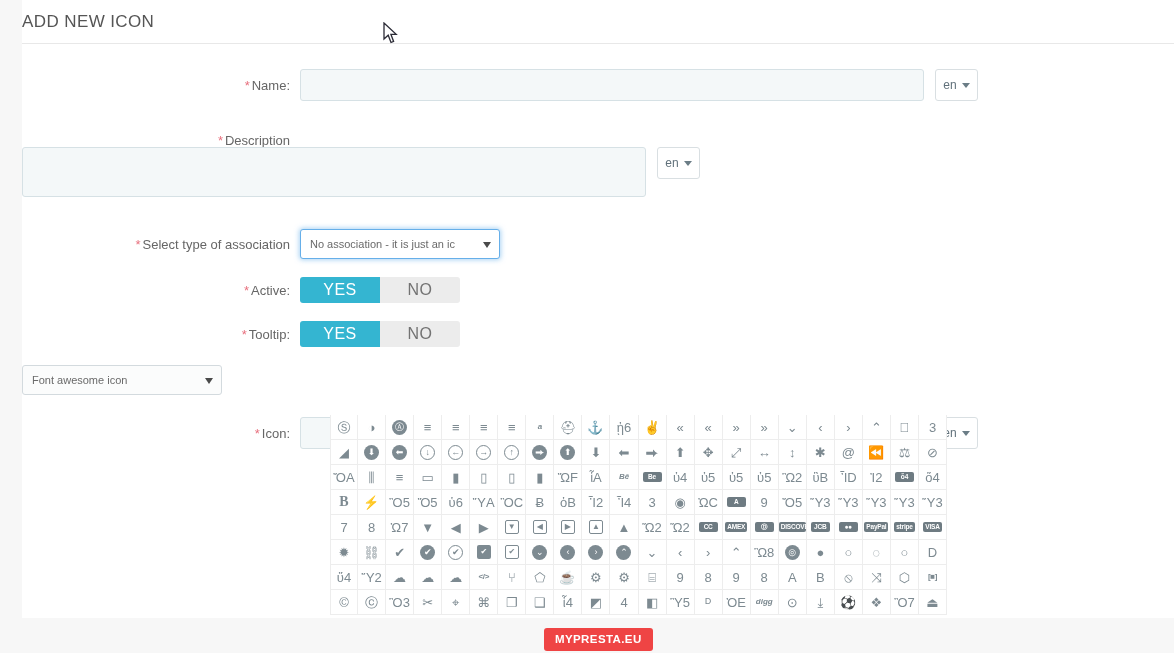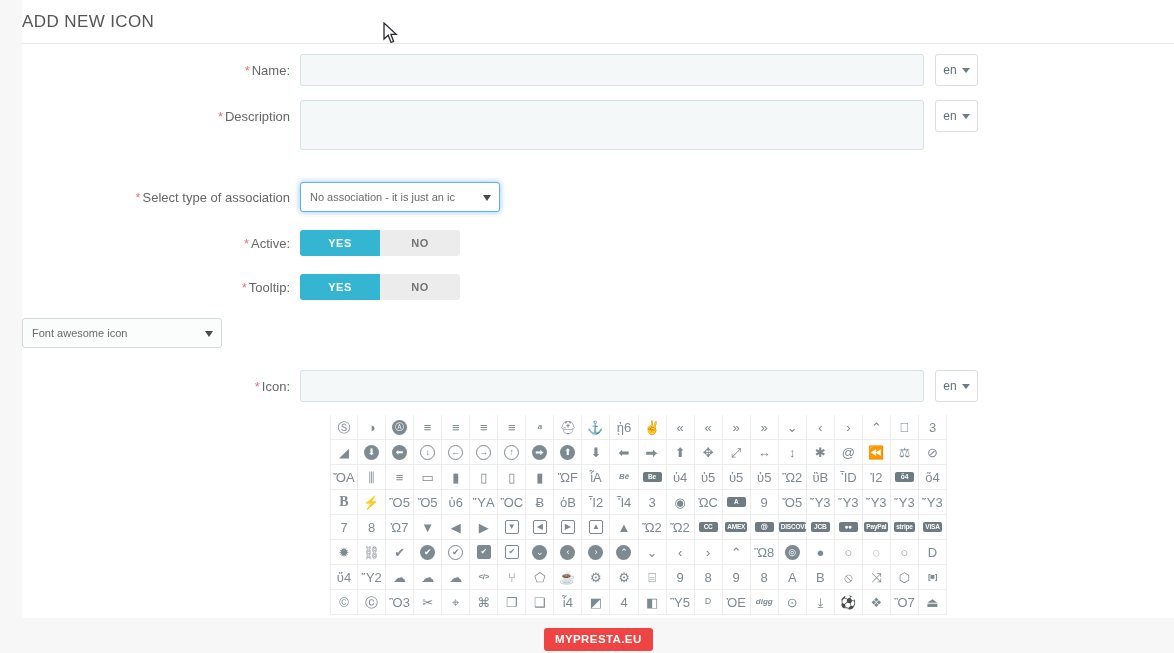--- a/index.html
+++ b/index.html
@@ -120,21 +120,21 @@
     display:flex;
     width:160px; height:26px;
     border-radius:3px;
     overflow:hidden;
     border:0;
     cursor:pointer;
   }
   .toggle .seg {
     flex:1;
     display:flex; align-items:center; justify-content:center;
-    font-size:11px; font-weight:bold; letter-spacing:.5px;
+    font-size:16px; font-weight:normal; letter-spacing:.5px;
   }
   .toggle .on  { background:#34b5d1; color:#ffffff; }
   .toggle .off { background:#ececec; color:#737373; }
 
   
   #grid-wrap {
     position:absolute;
     left:308px; top:415px;
     width:617px;
     height:203px;
@@ -189,34 +189,34 @@
 <body style="background: rgb(247, 247, 247);">
 
 <div id="panel">
 
   <div id="panel-head">
     <span id="panel-title">ADD NEW ICON</span>
   </div>
 
   <div id="form">
 
-    <div class="row" style="margin-top:10px;">
+    <div class="row" style="margin-top:25px;">
       <div class="lbl-col" style="padding-top:10px;">
         <span class="req" style="color: rgb(232, 112, 126);">*</span><span>Name:</span>
       </div>
       <div class="ctl-col">
         <input class="txt" type="text" value="" style="background: rgb(244, 248, 249);">
         <div class="lang">
           <span>en</span>
           <span class="caret-sm"></span>
         </div>
       </div>
     </div>
 
-    <div class="row" style="margin-top:14px;">
+    <div class="row" style="margin-top:23px;flex-direction:column;">
       <div class="lbl-col" style="padding-top:10px;">
         <span class="req" style="color: rgb(232, 112, 126);">*</span><span>Description</span>
       </div>
       <div class="ctl-col">
         <textarea class="txt" style="background: rgb(244, 248, 249);"></textarea>
         <div class="lang">
           <span>en</span>
           <span class="caret-sm"></span>
         </div>
       </div>

